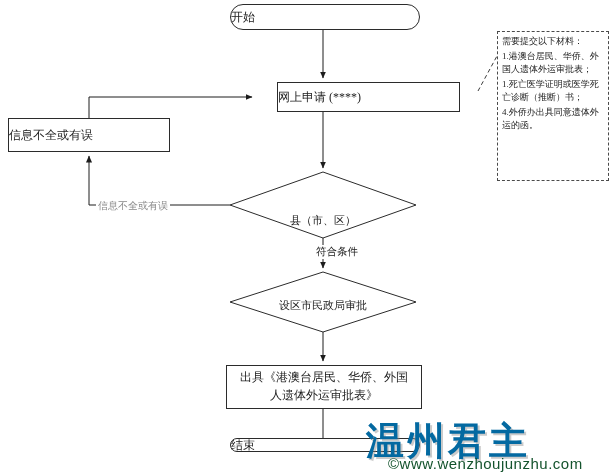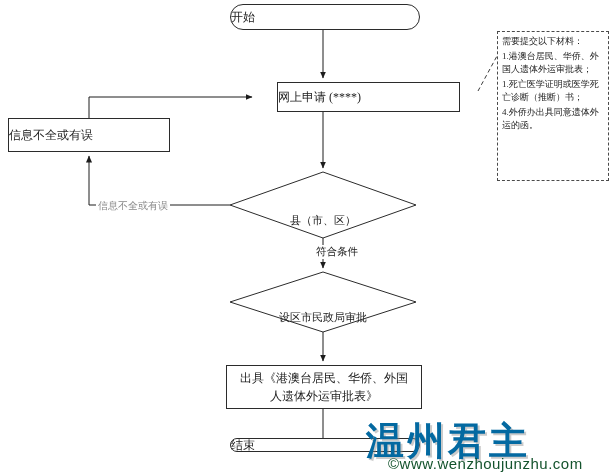--- a/index.html
+++ b/index.html
@@ -52,21 +52,21 @@
     font-size:38px;font-weight:bold;letter-spacing:3px;
     text-shadow:2px 2px 0 rgba(140,140,140,0.45);
     white-space:nowrap;
   }
   .watermark-url{
     position:absolute;left:388px;top:455px;
     font-family:"Liberation Sans", sans-serif;
     font-size:15px;letter-spacing:0.5px;
     white-space:nowrap;
   }
-  .issue-box{padding:3px 10px;line-height:1.5;}
+  .issue-box{padding:3px 10px;line-height:1.5;font-family:Liberation Mono, monospace;}
 </style>
 </head>
 <body>
 
 <div id="canvas">
 
   <svg id="wires" viewBox="0 0 615 474" xmlns="http://www.w3.org/2000/svg">
     <defs>
       <marker id="arrow" markerWidth="9" markerHeight="8" refX="6.5" refY="3" orient="auto" markerUnits="userSpaceOnUse">
         <path d="M0,0 L7,3 L0,6 z" fill="#1c1c1c"></path>
@@ -103,21 +103,21 @@
   </div>
 
   <div class="node" style="left:8px;top:118px;width:162px;height:34px;">
     <span>信息不全或有误</span>
   </div>
 
   <div class="diamond-label" style="left:230px;top:181px;width:186px;height:48px;">
     <span>县（市、区）</span>
   </div>
 
-  <div class="diamond-label" style="left:230px;top:290px;width:186px;height:24px;margin-top:12px;">设区市民政局审批</div>
+  <div class="diamond-label" style="left:230px;top:290px;width:186px;height:24px;">设区市民政局审批</div>
 
   <div class="node issue-box" style="left:226px;top:365px;width:196px;height:44px;">
     <span>出具《港澳台居民、华侨、外国人遗体外运审批表》</span>
   </div>
 
   <div class="node terminator" style="left:230px;top:438px;width:190px;height:14px;">
     <span>结束</span>
   </div>
 
   <div class="edge-label reject" style="left:96px;top:199px;">信息不全或有误</div>

